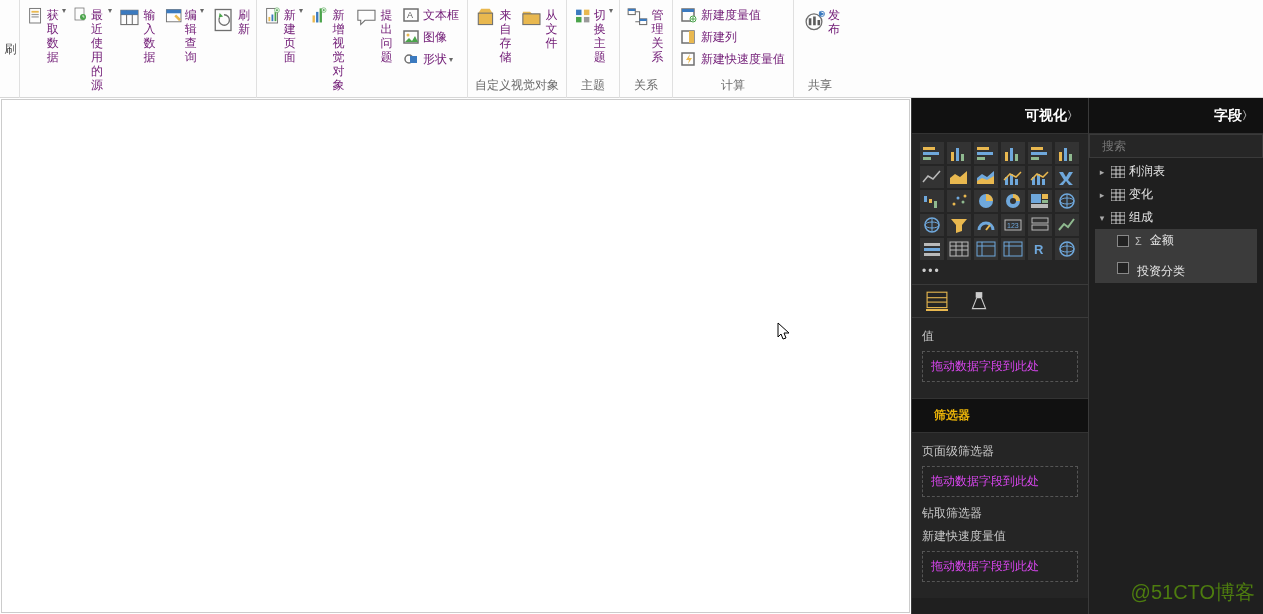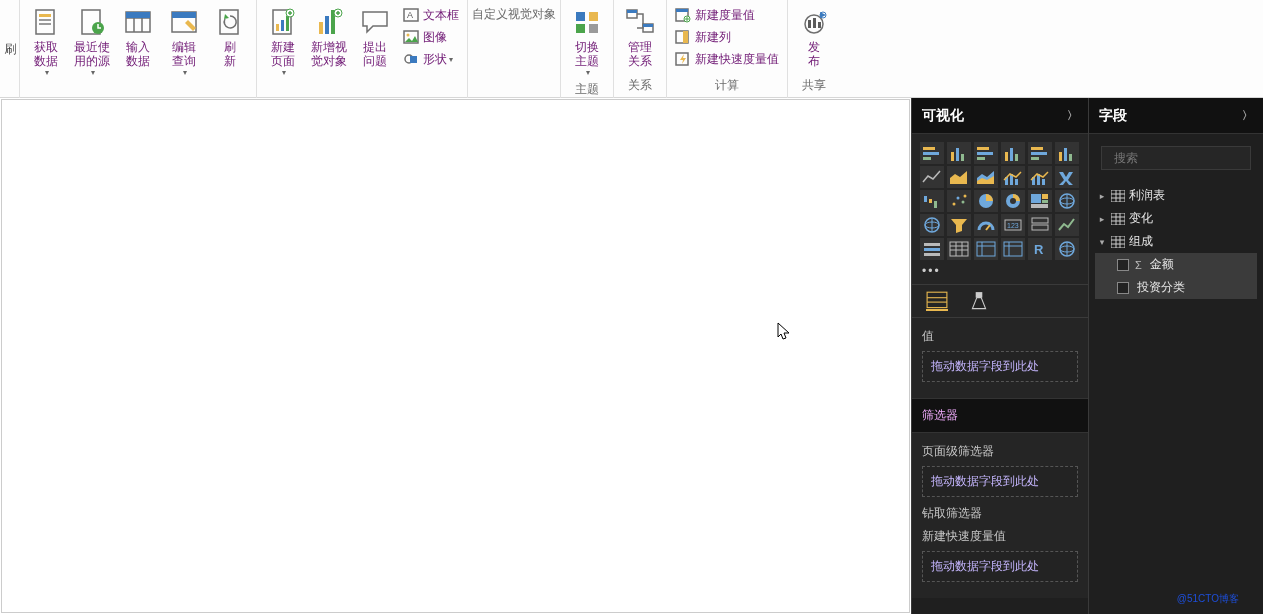--- a/index.html
+++ b/index.html
@@ -37,22 +37,21 @@
     flex: 1;
   }
   .rgroup .glabel {
     text-align: center;
     font-size: 12px;
     color: #6b6b6b;
     padding: 2px 0 4px;
   }
   .rbtn {
     display: flex;
-    flex-direction: column;
-    align-items: center;
+    align-items: flex-start;
     justify-content: flex-start;
     width: 44px;
     padding: 2px 2px;
     cursor: pointer;
     border-radius: 2px;
   }
   .rbtn .ri { width: 32px; height: 32px; }
   .rbtn .rlabel {
     font-size: 12px;
     line-height: 14px;
@@ -127,21 +126,21 @@
     display: flex;
     flex-direction: column;
     border-left: 1px solid #3a3a3a;
   }
   .panel.fields { width: 175px; }
   .panel-header {
     background: #111;
     height: 36px;
     display: flex;
     align-items: center;
-    justify-content: space-between;
+    justify-content: flex-end;
     padding: 0 10px;
     font-weight: bold;
     font-size: 14px;
     color: #fff;
     border-bottom: 1px solid #333;
   }
   .panel-header .chev{ color:#aaa; font-size:11px;}
   .panel-body {
     flex: 1;
     overflow-y: auto;
@@ -171,40 +170,40 @@
     border-top:1px solid #3a3a3a;
     border-bottom:1px solid #3a3a3a;
   }
   .prop-tab{ width:22px;height:20px; display:flex;align-items:center;justify-content:center; cursor:pointer;}
   .prop-tab.active{ border-bottom:2px solid #e9b84f;}
   .well-section{ padding:8px 10px; background:#252525;}
   .well-label{ color:#c7c7c7; font-size:12px; margin:2px 0 6px;}
   .well{
     border:1px dashed #555;
     padding:6px 8px;
-    color:#c4b5fd;
+    color:#d946ef;
     font-size:12px;
     margin-bottom:8px;
     background:#232323;
   }
   .section-title{
     background:#111;
-    color:#f0abfc;
-    font-weight:normal;
-    padding:8px 10px;
+    color:#eab308;
+    font-weight:bold;
+    padding:8px 22px;
     border-top:1px solid #333;
     border-bottom:1px solid #333;
   }
 
   
   .search-box{
     display:flex; align-items:center;
     background:#262626;
     border:1px solid #3a3a3a;
-    margin:12px; padding:4px 6px;
+    margin:0; padding:4px 6px;
     color:#aaa;
   }
   .search-box svg{width:14px;height:14px; margin-right:6px;}
   .search-box input{
     flex:1; background:transparent; border:none; outline:none;
     color:#ddd; font-size:12px;
   }
   .tree{ padding:2px 6px;}
   .tree-row{
     display:flex; align-items:center;
@@ -214,22 +213,22 @@
     gap:4px;
   }
   .tree-row .tri{ width:10px; font-size:9px; color:#aaa; text-align:center;}
   .tree-row .tbl-ico{ width:14px;height:12px; }
   .tree-row.child{ padding-left:22px; background:#3b3b3b;}
   .tree-row .chk{
     width:12px;height:12px; border:1px solid #888; background:#222;
   }
   .tree-row .sigma{ color:#bbb; font-size:11px; margin-left:2px;}
   .watermark{
-    position:absolute; right:24px; bottom:8px;
-    color:#1d4ed8; font-size:10px;
+    position:absolute; right:8px; bottom:8px;
+    color:#4d7c0f; font-size:20px;
   }
 </style>
 </head>
 <body>
 
 <div class="ribbon">
   <div class="ribbon-left-slice">
     <span>刷</span>
   </div>
 
@@ -360,20 +359,39 @@
                 <rect x="7" y="5" width="7" height="7" class="blue"></rect>
               </svg></span>
           <span class="rlabel">形状</span>
             <span class="caret">▾</span>
         </div>
       </div>
     </div>
   </div>
 
   <div class="rgroup">
+    <div class="buttons">
+      <div class="rbtn">
+        <span class="ri"><svg viewBox="0 0 32 32">
+              <path d="M6 10l4-6h12l4 6v16H6z" class="accent"></path>
+              <rect x="6" y="10" width="20" height="16" fill="#fff" class="stroke"></rect>
+              <rect x="10" y="14" width="12" height="8" class="accent"></rect>
+            </svg></span>
+        <span class="rlabel">来自
+存储</span>
+      </div>
+      <div class="rbtn">
+        <span class="ri"><svg viewBox="0 0 32 32">
+              <path d="M4 8h10l3 3h11v15H4z" class="accent"></path>
+              <rect x="4" y="11" width="24" height="15" fill="#fff" class="stroke"></rect>
+            </svg></span>
+        <span class="rlabel">从文
+件</span>
+      </div>
+    </div>
     <div class="glabel">自定义视觉对象</div>
   </div>
 
   <div class="rgroup">
     <div class="buttons">
       <div class="rbtn">
         <span class="ri"><svg viewBox="0 0 32 32">
               <rect x="5" y="6" width="9" height="9" class="blue"></rect>
               <rect x="18" y="6" width="9" height="9" class="accent"></rect>
               <rect x="5" y="18" width="9" height="9" class="green"></rect>
@@ -748,21 +766,21 @@
               </svg>
               <span>组成</span>
             </div>
             <div class="tree-row child">
               <span class="chk"></span>
               <span class="sigma">Σ</span>
               <span style="margin-left:4px;">金额</span>
             </div>
             <div class="tree-row child">
               <span class="chk"></span>
-              <span style="margin-left:4px;">投资分类</span>
+              <span style="margin-left:4px;margin-top:8px;">投资分类</span>
             </div>
           </div>
       </div>
     </div>
   </div>
 
   <div class="watermark">@51CTO博客</div>
 </div>
 
 </body></html>

